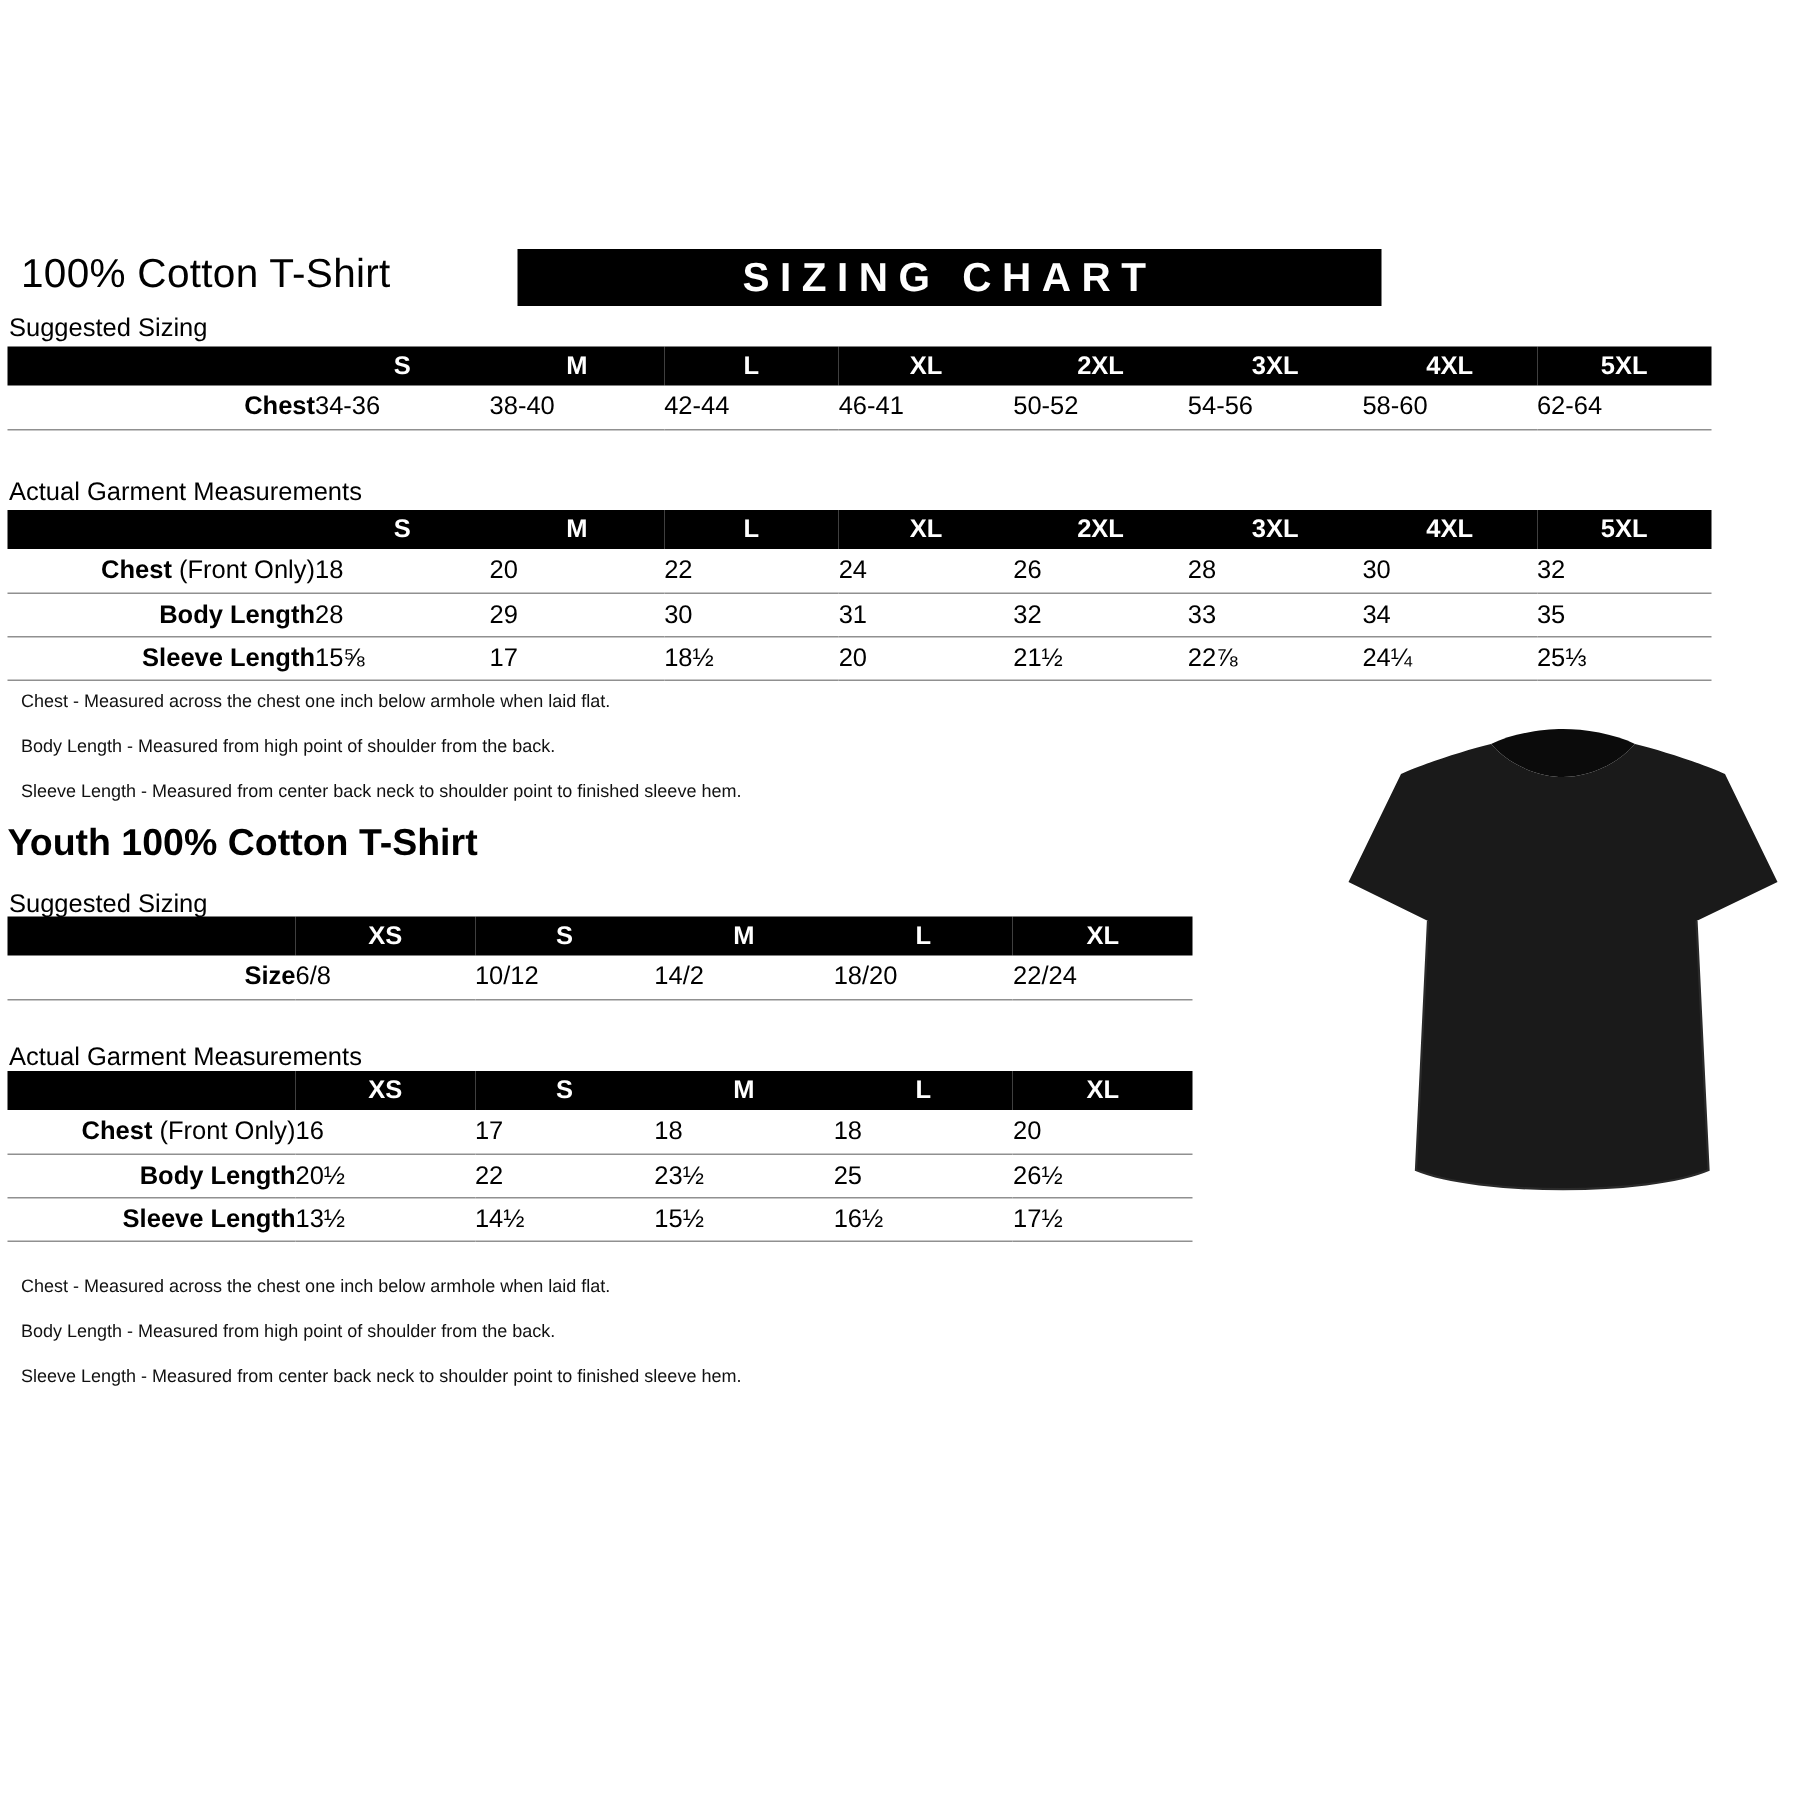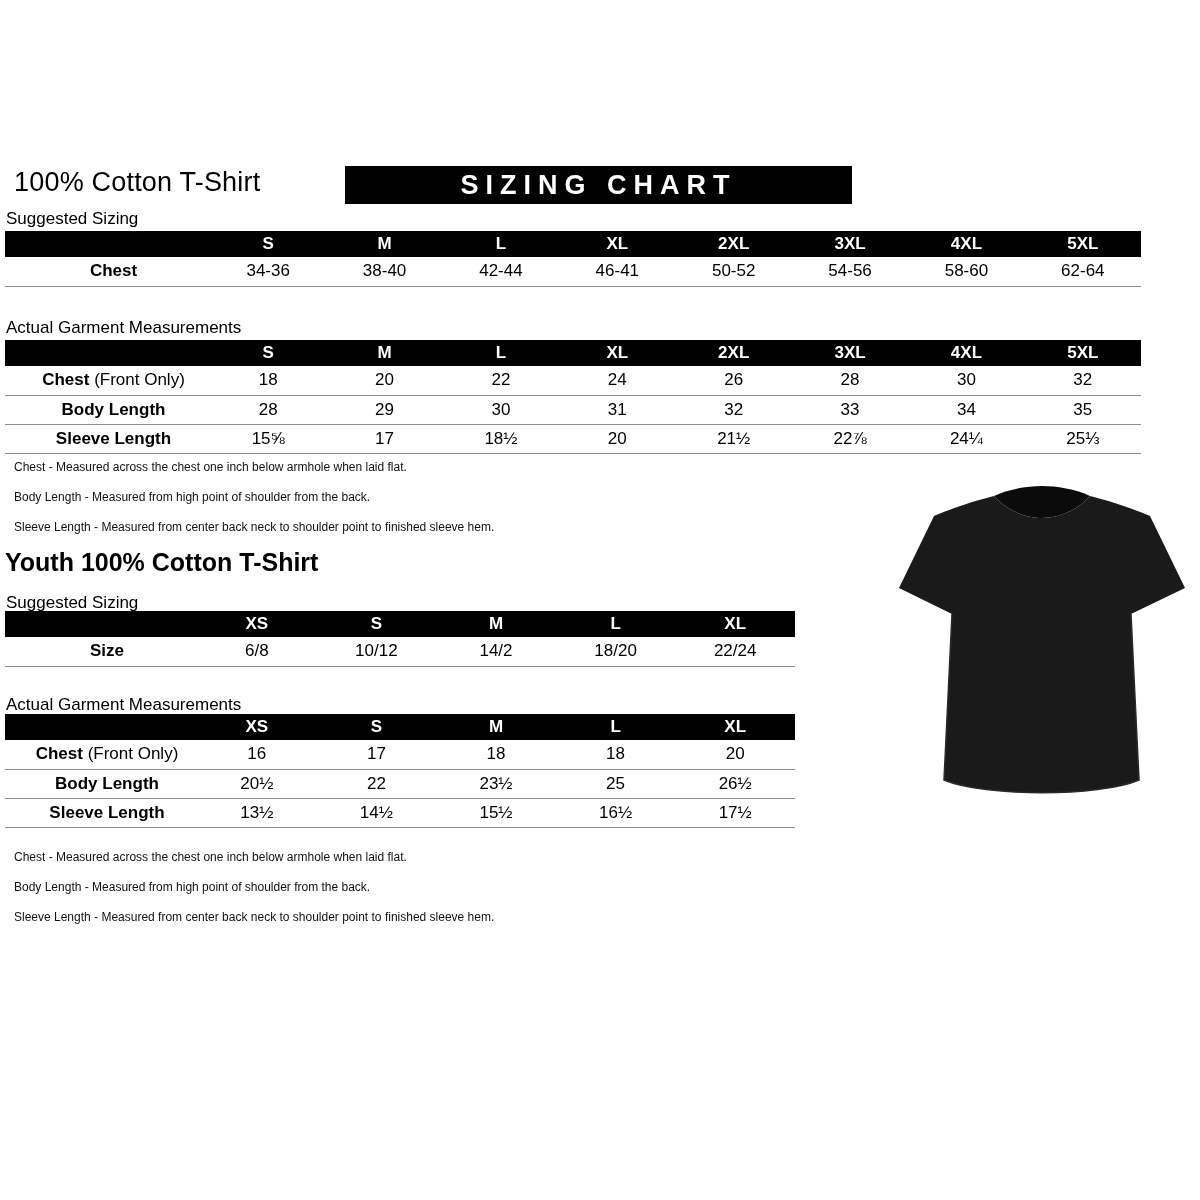--- a/index.html
+++ b/index.html
@@ -9,38 +9,38 @@
     background: #ffffff;
     font-family: "Liberation Sans", sans-serif;
     color: #000;
     position: relative;
     overflow: hidden;
   }
   .abs { position: absolute; }
 
   .title { left: 14px; top: 167px; font-size: 27px; letter-spacing: 0.2px; }
   .banner {
-    left: 345px; top: 166px; width: 507px; height: 38px;
+    left: 345px; top: 166px; width: 576px; height: 38px;
     background: #000; color: #fff;
     display: flex; align-items: center; justify-content: center;
     font-size: 27px; font-weight: bold; letter-spacing: 7px;
   }
   .sec-label { font-size: 17px; left: 6px; }
   .youth-title { left: 5px; top: 548px; font-size: 25px; font-weight: bold; }
 
   table.sz { position: absolute; left: 5px; border-collapse: collapse; table-layout: fixed; }
   .sz th {
     background: #000; color: #fff; font-weight: bold;
     font-size: 17px; height: 26px; padding: 0; text-align: center;
   }
   .sz td {
-    font-size: 17px; text-align: center; height: 29px;
+    font-size: 17px; height: 29px;
     border-bottom: 1px solid #909090; padding: 0;
   }
-  .sz .lbl { text-align: center; padding-left: 12px; }
+  .sz .lbl { text-align: right; padding-left: 12px; }
   .sz td .rl { font-weight: bold; }
   .sz td .sfx { font-weight: normal; }
 
   .notes { left: 14px; font-size: 12px; line-height: 30px; color: #111; }
   .notes div { white-space: nowrap; }
 
   .tshirt { left: 893px; top: 475px; width: 300px; height: 345px; }
   .tshirt svg { width: 100%; height: 100%; display: block; }
 </style>
 </head>

